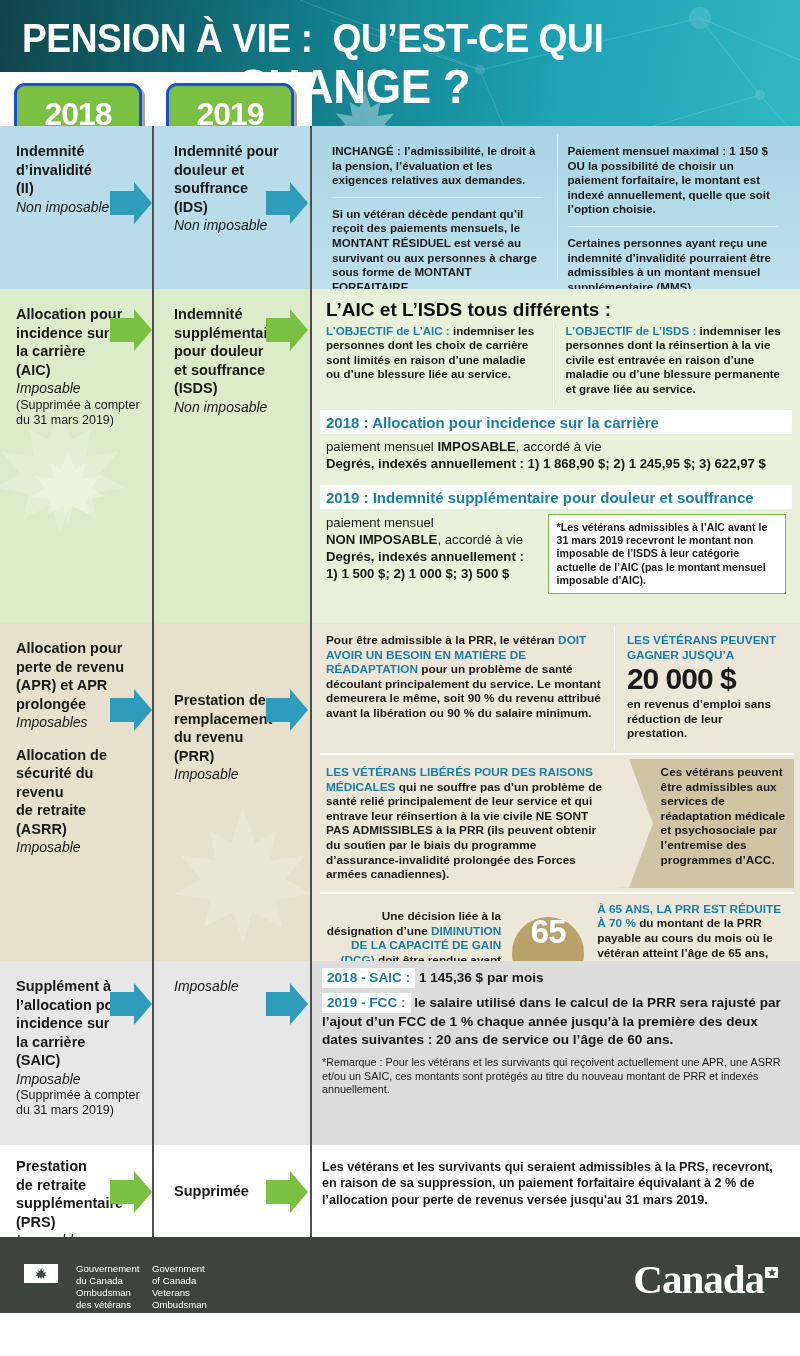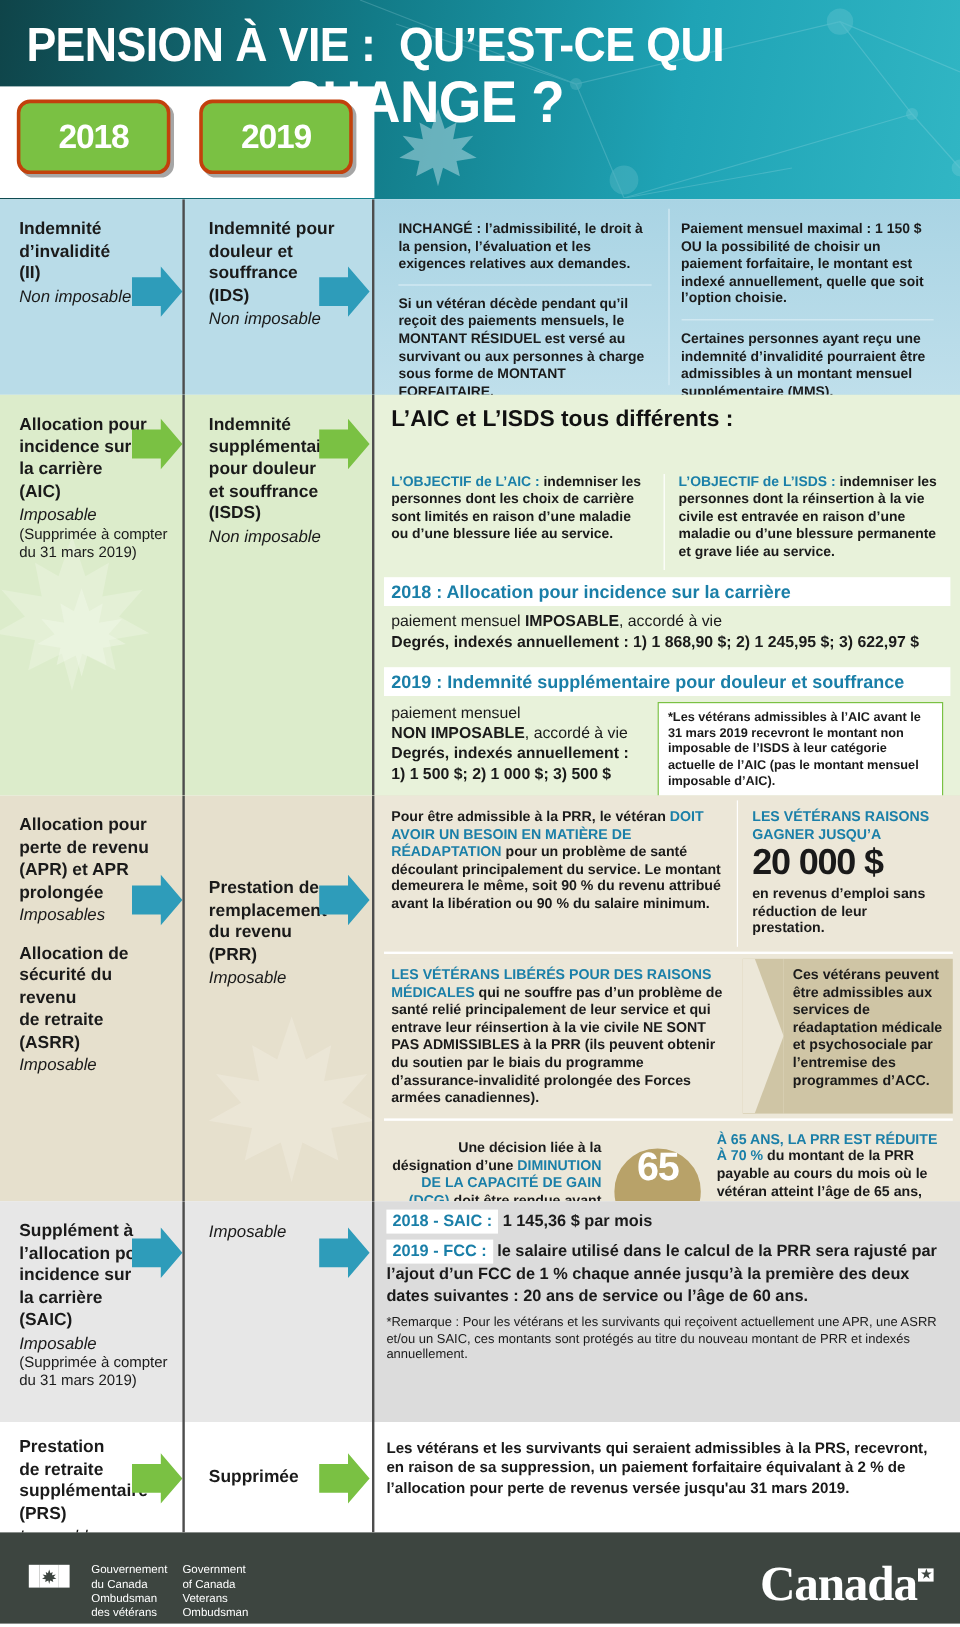--- a/index.html
+++ b/index.html
@@ -7,44 +7,44 @@
   body {
     width:800px; height:1356px;
     font-family:"Liberation Sans", sans-serif;
     color:#1a1a1a;
     overflow:hidden;
     position:relative;
   }
 
   
   .header {
-    position:relative; width:800px; height:166px;
+    position:relative; width:800px; height:126px;
     background:linear-gradient(100deg,#0f4449 0%, #127b88 38%, #1fa3b5 70%, #31b6c4 100%);
     overflow:hidden;
   }
   .hdr-net { position:absolute; inset:0; opacity:.30; }
   .hdr-title {
     position:absolute; left:22px; top:16px; width:760px;
     color:#fff; font-weight:bold;
     font-size:40px; line-height:44px;
     letter-spacing:-0.5px;
     transform:scaleX(.93); transform-origin:left top;
     white-space:pre;
   }
   .hdr-title .l2 { font-size:49px; line-height:52px; display:block; padding-left:230px; }
   .hdr-leaf {
     position:absolute; left:330px; top:88px; width:70px; height:70px;
     opacity:.45;
   }
   .yearbox-wrap { position:absolute; left:0; top:72px; width:312px; height:93px; background:#fff; }
   .yearbox {
     position:absolute; top:11px; height:62px; width:128px;
-    background:#7ac143; border:3px solid #c2410c; border-radius:11px;
+    background:#7ac143; border:3px solid #1d4ed8; border-radius:11px;
     box-shadow:3px 3px 0 rgba(0,0,0,.35);
-    color:#fff; font-size:28px; font-weight:bold; line-height:56px;
+    color:#fff; font-size:32px; font-weight:bold; line-height:56px;
     text-align:center; letter-spacing:-1px;
   }
   .yearbox.y18 { left:14px; }
   .yearbox.y19 { left:166px; }
 
   
   .row { position:relative; width:800px; display:flex; overflow:hidden; }
   .col-a { width:152px; flex:0 0 152px; position:relative; padding:16px 10px 10px 16px; }
   .col-b { width:158px; flex:0 0 158px; position:relative; padding:16px 10px 10px 22px; }
   .col-c { flex:1 1 auto; position:relative; padding:8px 8px 8px 12px; }
@@ -70,21 +70,21 @@
   .r1panels .p { flex:1; padding:10px 14px 6px 10px; position:relative; }
   .r1panels .p + .p { border-left:1.5px solid #d8ecf3; }
   .r1txt { font-size:11.6px; line-height:14.6px; font-weight:bold; }
   .hr-lite { border:0; border-top:1.5px solid #d8ecf3; margin:9px 0 9px 0; }
 
   
   #row2 { height:334px; background:#dceccb; }
   #row2 .col-c { background:#e8f2da; padding:6px 8px 6px 10px; }
   .g-head { font-size:19px; font-weight:bold; color:#111; padding:4px 4px 3px 6px; }
   .g-two { display:flex; }
-  .g-two .p { flex:1; padding:0 10px 8px 6px; font-size:11.6px; line-height:14.4px; font-weight:bold;margin-top:31px; }
+  .g-two .p { flex:1; padding:0 10px 8px 6px; font-size:11.6px; line-height:14.4px; font-weight:bold; }
   .g-two .p + .p { border-left:1.5px solid #fff; padding-left:12px; }
   .accent { color:#1a7fa8; }
   .sec-title { font-size:15px; font-weight:bold; color:#1a7fa8; padding:4px 6px 3px 6px; background:#fff; display:block; }
   .sec-body { font-size:13.2px; line-height:17px; padding:4px 6px 7px 6px; font-weight:normal; }
   .sec-body b { font-weight:bold; }
   .note-box {
     border:1.5px solid #7ac143; background:#fff; padding:6px 8px;
     font-size:10.6px; line-height:13.2px; font-weight:bold;
   }
   .flexrow { display:flex; gap:10px; align-items:flex-start; padding:0 6px 6px 6px; }
@@ -326,21 +326,21 @@
         </svg>
     </div>
   </div>
 
   <div class="col-c">
     <div class="b-two">
       <div class="p left">
         <span>Pour être admissible à la PRR, le vétéran </span><span class="accent">DOIT AVOIR UN BESOIN EN MATIÈRE DE RÉADAPTATION</span><span> pour un problème de santé découlant principalement du service. Le montant demeurera le même, soit 90 % du revenu attribué avant la libération ou 90 % du salaire minimum.</span>
       </div>
       <div class="p right">
-        <div class="accent">LES VÉTÉRANS RAISONS GAGNER JUSQU’A</div>
+        <div class="accent">LES VÉTÉRANS PEUVENT GAGNER JUSQU’A</div>
         <div class="big-amt">20 000 $</div>
         <div>en revenus d’emploi sans réduction de leur prestation.</div>
       </div>
     </div>
 
     <hr class="hr-w">
 
     <div class="callout">
       <div class="main">
         <span class="accent">LES VÉTÉRANS LIBÉRÉS POUR DES RAISONS MÉDICALES</span><span> qui ne souffre pas d’un problème de santé relié principalement de leur service et qui entrave leur réinsertion à la vie civile </span><span>NE SONT PAS ADMISSIBLES</span><span> à la PRR (ils peuvent obtenir du soutien par le biais du programme d’assurance-invalidité prolongée des Forces armées canadiennes).</span>

